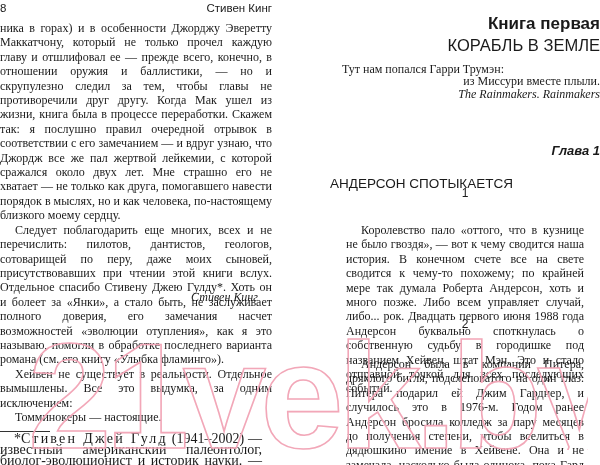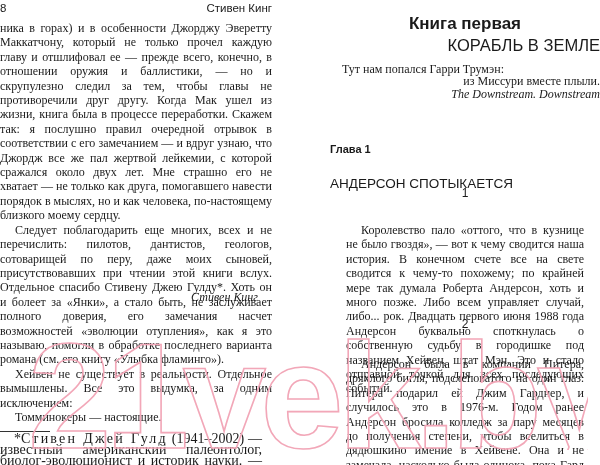--- a/index.html
+++ b/index.html
@@ -13,27 +13,27 @@
   .runhead .num { position:absolute; left:0; }
   .runhead .author { position:absolute; right:0; }
   .lbody { position:absolute; top:21px; left:0; width:272px; text-align:justify; }
   .lbody p { margin:0; }
   .ind { text-indent:15px; }
   .sig { position:absolute; top:290px; right:14px; font-style:italic; }
   .fn-rule { position:absolute; top:431px; left:0; width:50px; border-top:1px solid #333; }
   .footnote { position:absolute; top:433px; left:0; width:262px; font-family:"Liberation Serif", serif; font-size:14px; line-height:11px; text-align:justify; }
   .footnote .sp { letter-spacing:2.2px; }
   .footnote i { font-style:italic; }
-  .book-title { position:absolute; top:14px; left:0; width:270px; text-align:center; font-weight:bold; font-size:17px; }
+  .book-title { position:absolute; top:14px; left:0; width:270px; text-align:right; font-weight:bold; font-size:17px; }
   .book-sub { position:absolute; top:36px; left:0; width:270px; text-align:right; font-size:16.5px; }
   .epigraph { position:absolute; top:64px; left:12px; width:258px; font-size:12px; line-height:11.8px;font-family:Liberation Serif, serif; }
   .epigraph div { white-space:nowrap; }
   .epigraph .r { text-align:right; }
   .epigraph .src { text-align:right; font-style:italic; margin-top:1px; }
-  .ch-title { position:absolute; top:143px; left:0; width:270px; text-align:left; font-weight:bold; font-size:11px; }
+  .ch-title { position:absolute; top:143px; left:0; width:270px; text-align:right; font-weight:bold; font-size:13px;font-style:italic; }
   .ch-sub { position:absolute; top:176px; left:0; width:270px; text-align:left; font-size:13.5px; }
   .sec1 { position:absolute; top:186px; left:0; width:270px; text-align:center; font-size:12px; }
   .rbody1 { position:absolute; top:207px; left:0; width:270px; text-align:justify; }
   .sec2 { position:absolute; top:317px; left:0; width:270px; text-align:center; font-size:12px; }
   .rbody2 { position:absolute; top:341px; left:0; width:270px; text-align:justify; }
   .rbody1 p, .rbody2 p { margin:16px; }
   .wm { position:absolute; top:330px; left:28px; width:560px; height:120px; pointer-events:none; }
   .wm text { font-family:"Liberation Sans", "DejaVu Sans", sans-serif; font-weight:bold; font-size:150px; fill:none; stroke:#f2a7b8; stroke-width:1.6; letter-spacing:-6px; }
 </style>
 </head>
@@ -56,21 +56,21 @@
     <span style="padding-left:14px">*</span><span class="sp">Стивен Джей Гулд</span><span> (1941–2002) — известный американский палеонтолог, биолог-эволюционист и историк науки. — </span><i>Здесь и далее примеч. пер.</i>
   </div>
 </div>
 
 <div class="page right">
   <div class="book-title sans">Книга первая</div>
   <div class="book-sub sans">КОРАБЛЬ В ЗЕМЛЕ</div>
   <div class="epigraph serif">
     <div>Тут нам попался Гарри Трумэн:</div>
     <div class="r">из Миссури вместе плыли.</div>
-    <div class="src">The Downstream. Downstream</div>
+    <div class="src">The Rainmakers. Rainmakers</div>
   </div>
   <div class="ch-title sans">Глава 1</div>
   <div class="ch-sub sans">АНДЕРСОН СПОТЫКАЕТСЯ</div>
   <div class="sec1 sans">1</div>
   <div class="rbody1 serif">
     <p class="ind">Королевство пало «оттого, что в кузнице не было гвоздя», — вот к чему сводится наша история. В конечном счете все на свете сводится к чему-то похожему; по крайней мере так думала Роберта Андерсон, хоть и много позже. Либо всем управляет случай, либо... рок. Двадцать первого июня 1988 года Андерсон буквально споткнулась о собственную судьбу в городишке под названием Хейвен, штат Мэн. Это и стало отправной точкой для всех последующих событий.</p>
   </div>
   <div class="sec2 sans">2</div>
   <div class="rbody2 serif">
     <p class="ind">Андерсон была в компании Питера, дряхлого бигля, подслеповатого на один глаз. Питера подарил ей Джим Гарднер, и случилось это в 1976-м. Годом ранее Андерсон бросила колледж за пару месяцев до получения степени, чтобы вселиться в дядюшкино имение в Хейвене. Она и не замечала, насколько была одинока, пока Гард не принес собаку. Хотя нет, тогда еще только щенка. Андерсон до сих пор иногда не верилось, что пес постарел, а между тем, по собачьим меркам, ему стукнуло восемьдесят четыре. Некоторым образом Питер напоминал ей о возрасте. 1976 год давно канул в Лету. Тут не поспоришь. Когда тебе двадцать пять, можно позволить себе такую роскошь —</p>

